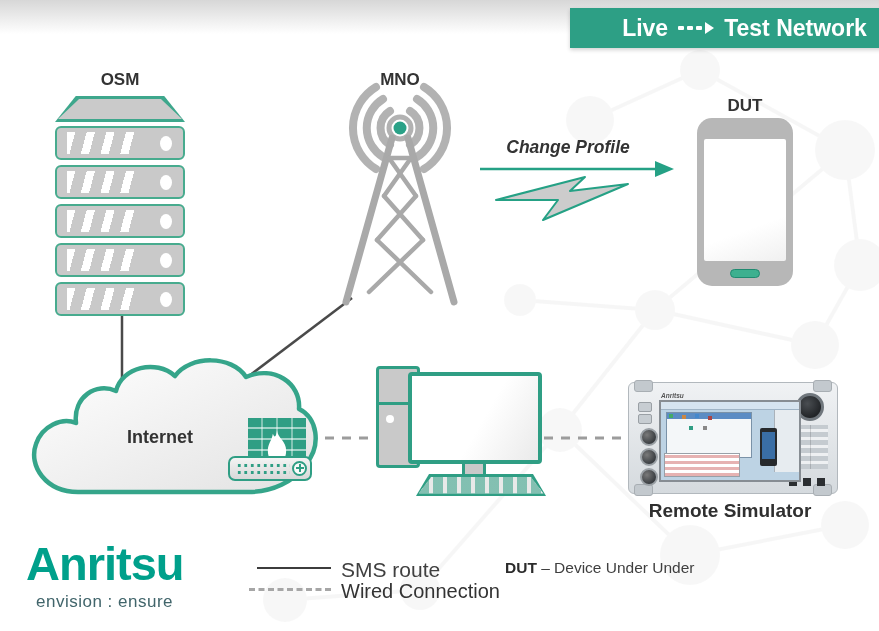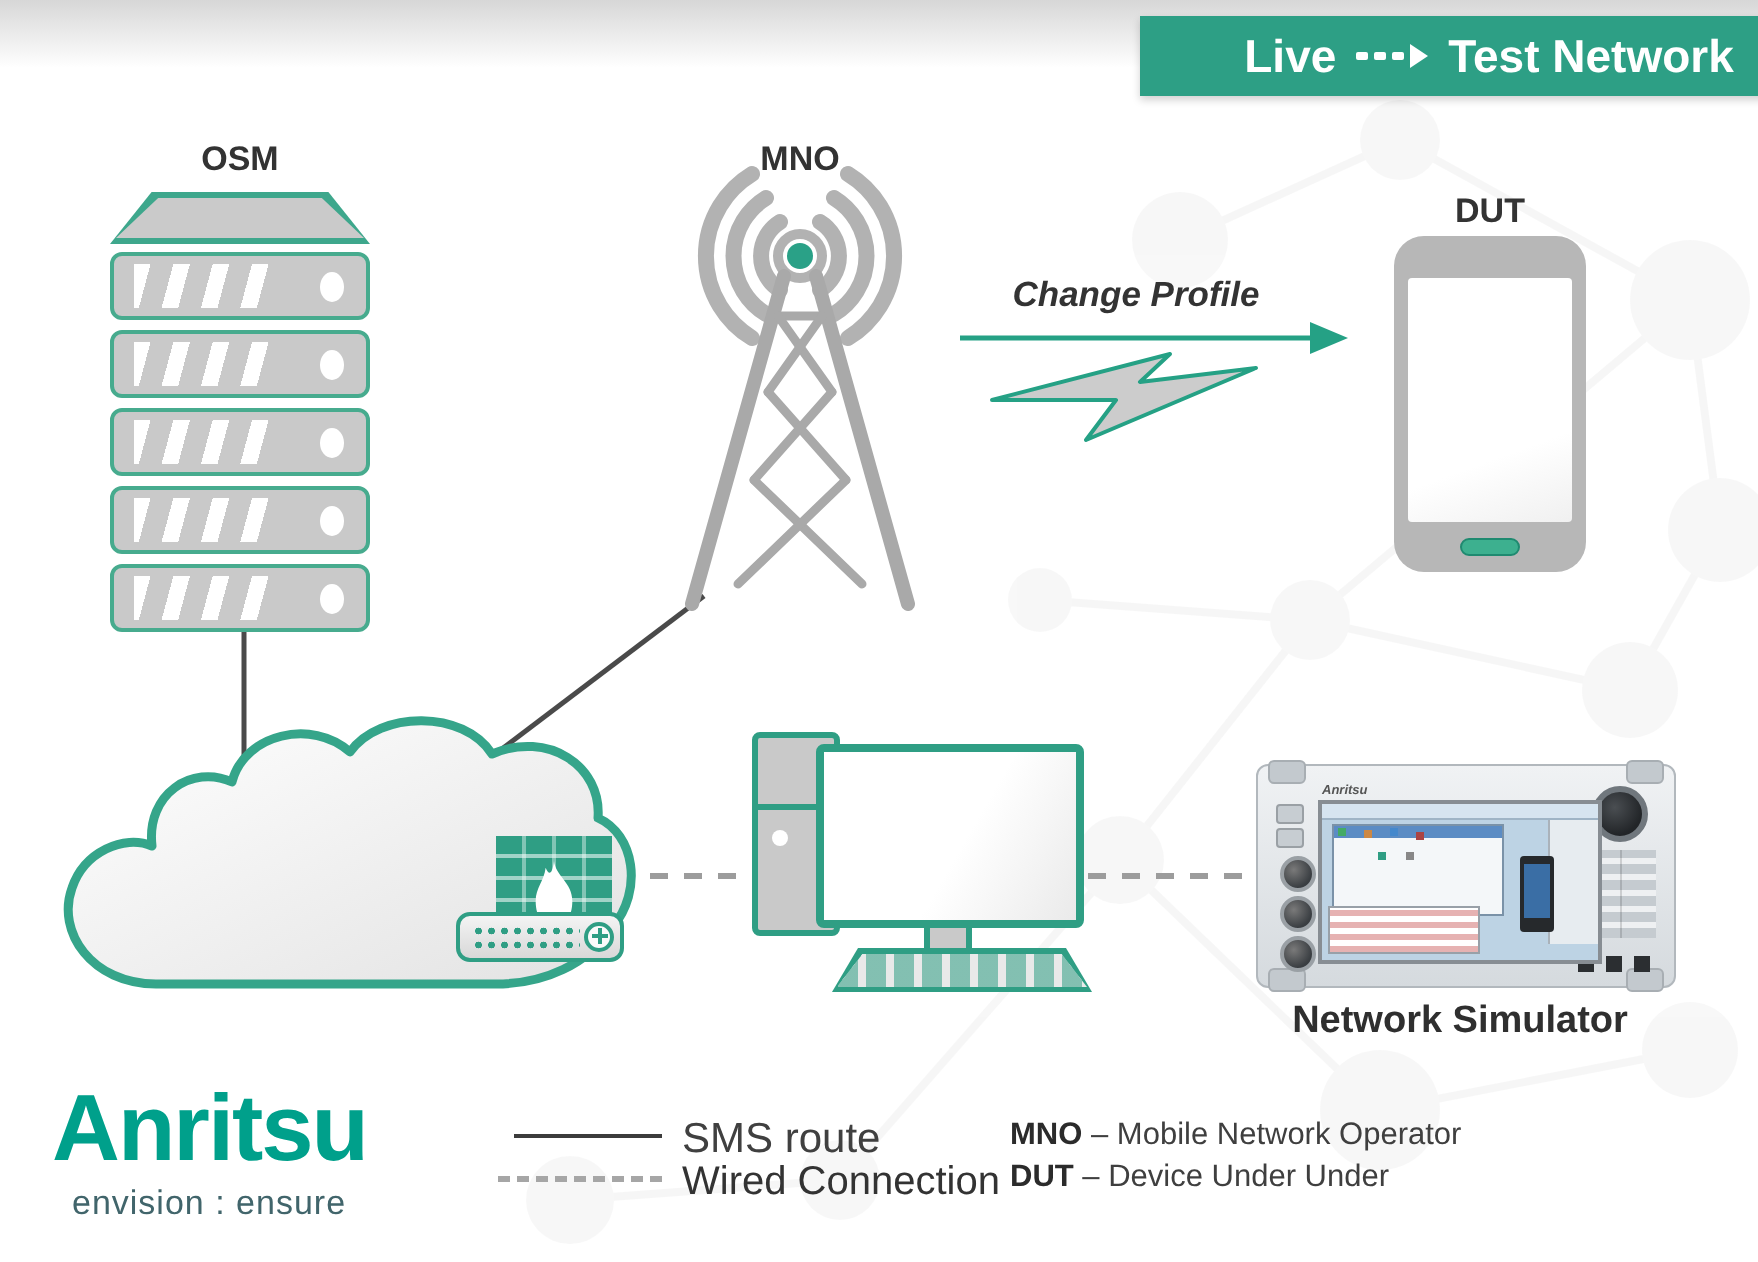--- a/index.html
+++ b/index.html
@@ -259,20 +259,21 @@
   <div class="el nodelabel" style="left:350px;top:70px;width:100px;">MNO</div>
 
   <div class="el nodelabel" style="left:695px;top:96px;width:100px;">DUT</div>
   <div class="el phone">
     <div class="screen"></div>
     <div class="homebtn"></div>
   </div>
 
   <div class="el chg">Change Profile</div>
 
+  <div class="el internet">Internet</div>
 
   <div class="el wall">
     <svg width="30" height="38" viewBox="0 0 36 44">
       <path d="M18,1 C19,10 29,14 29,25 C29,35 24,41 18,41 C12,41 7,35 7,25 C7,17 12,13 13,5 C15,10 17,9 18,1 Z" fill="#ffffff"></path>
     </svg>
   </div>
   <div class="el router">
     <div class="dots"></div>
     <div class="nav"></div>
   </div>
@@ -300,34 +301,30 @@
     <div class="conns"></div>
     <div class="scr">
       <div class="bar"></div>
       <div class="win"></div>
       <div class="chips"></div>
       <div class="tbl"></div>
       <div class="rpanel"></div>
       <div class="sphone"></div>
     </div>
   </div>
-  <div class="el biglabel" style="left:630px;top:500px;width:200px;">Network Simulator</div>
+  <div class="el biglabel" style="left:630px;top:500px;width:200px;">Remote Simulator</div>
 
   <div class="el logo-brand">Anritsu</div>
   <div class="el logo-tag">envision : ensure</div>
 
   <div class="el leg-line1"></div>
   <div class="el leg-t1">SMS route</div>
   <div class="el leg-line2"></div>
   <div class="el leg-t2">Wired Connection</div>
 
   <div class="el defs">
     <div>
-      <b>MNO</b>
-      <span>– Mobile Network Operator</span>
-    </div>
-    <div>
       <b>DUT</b>
       <span>– Device Under Under</span>
     </div>
   </div>
 
 </div>
 
 </body></html>

